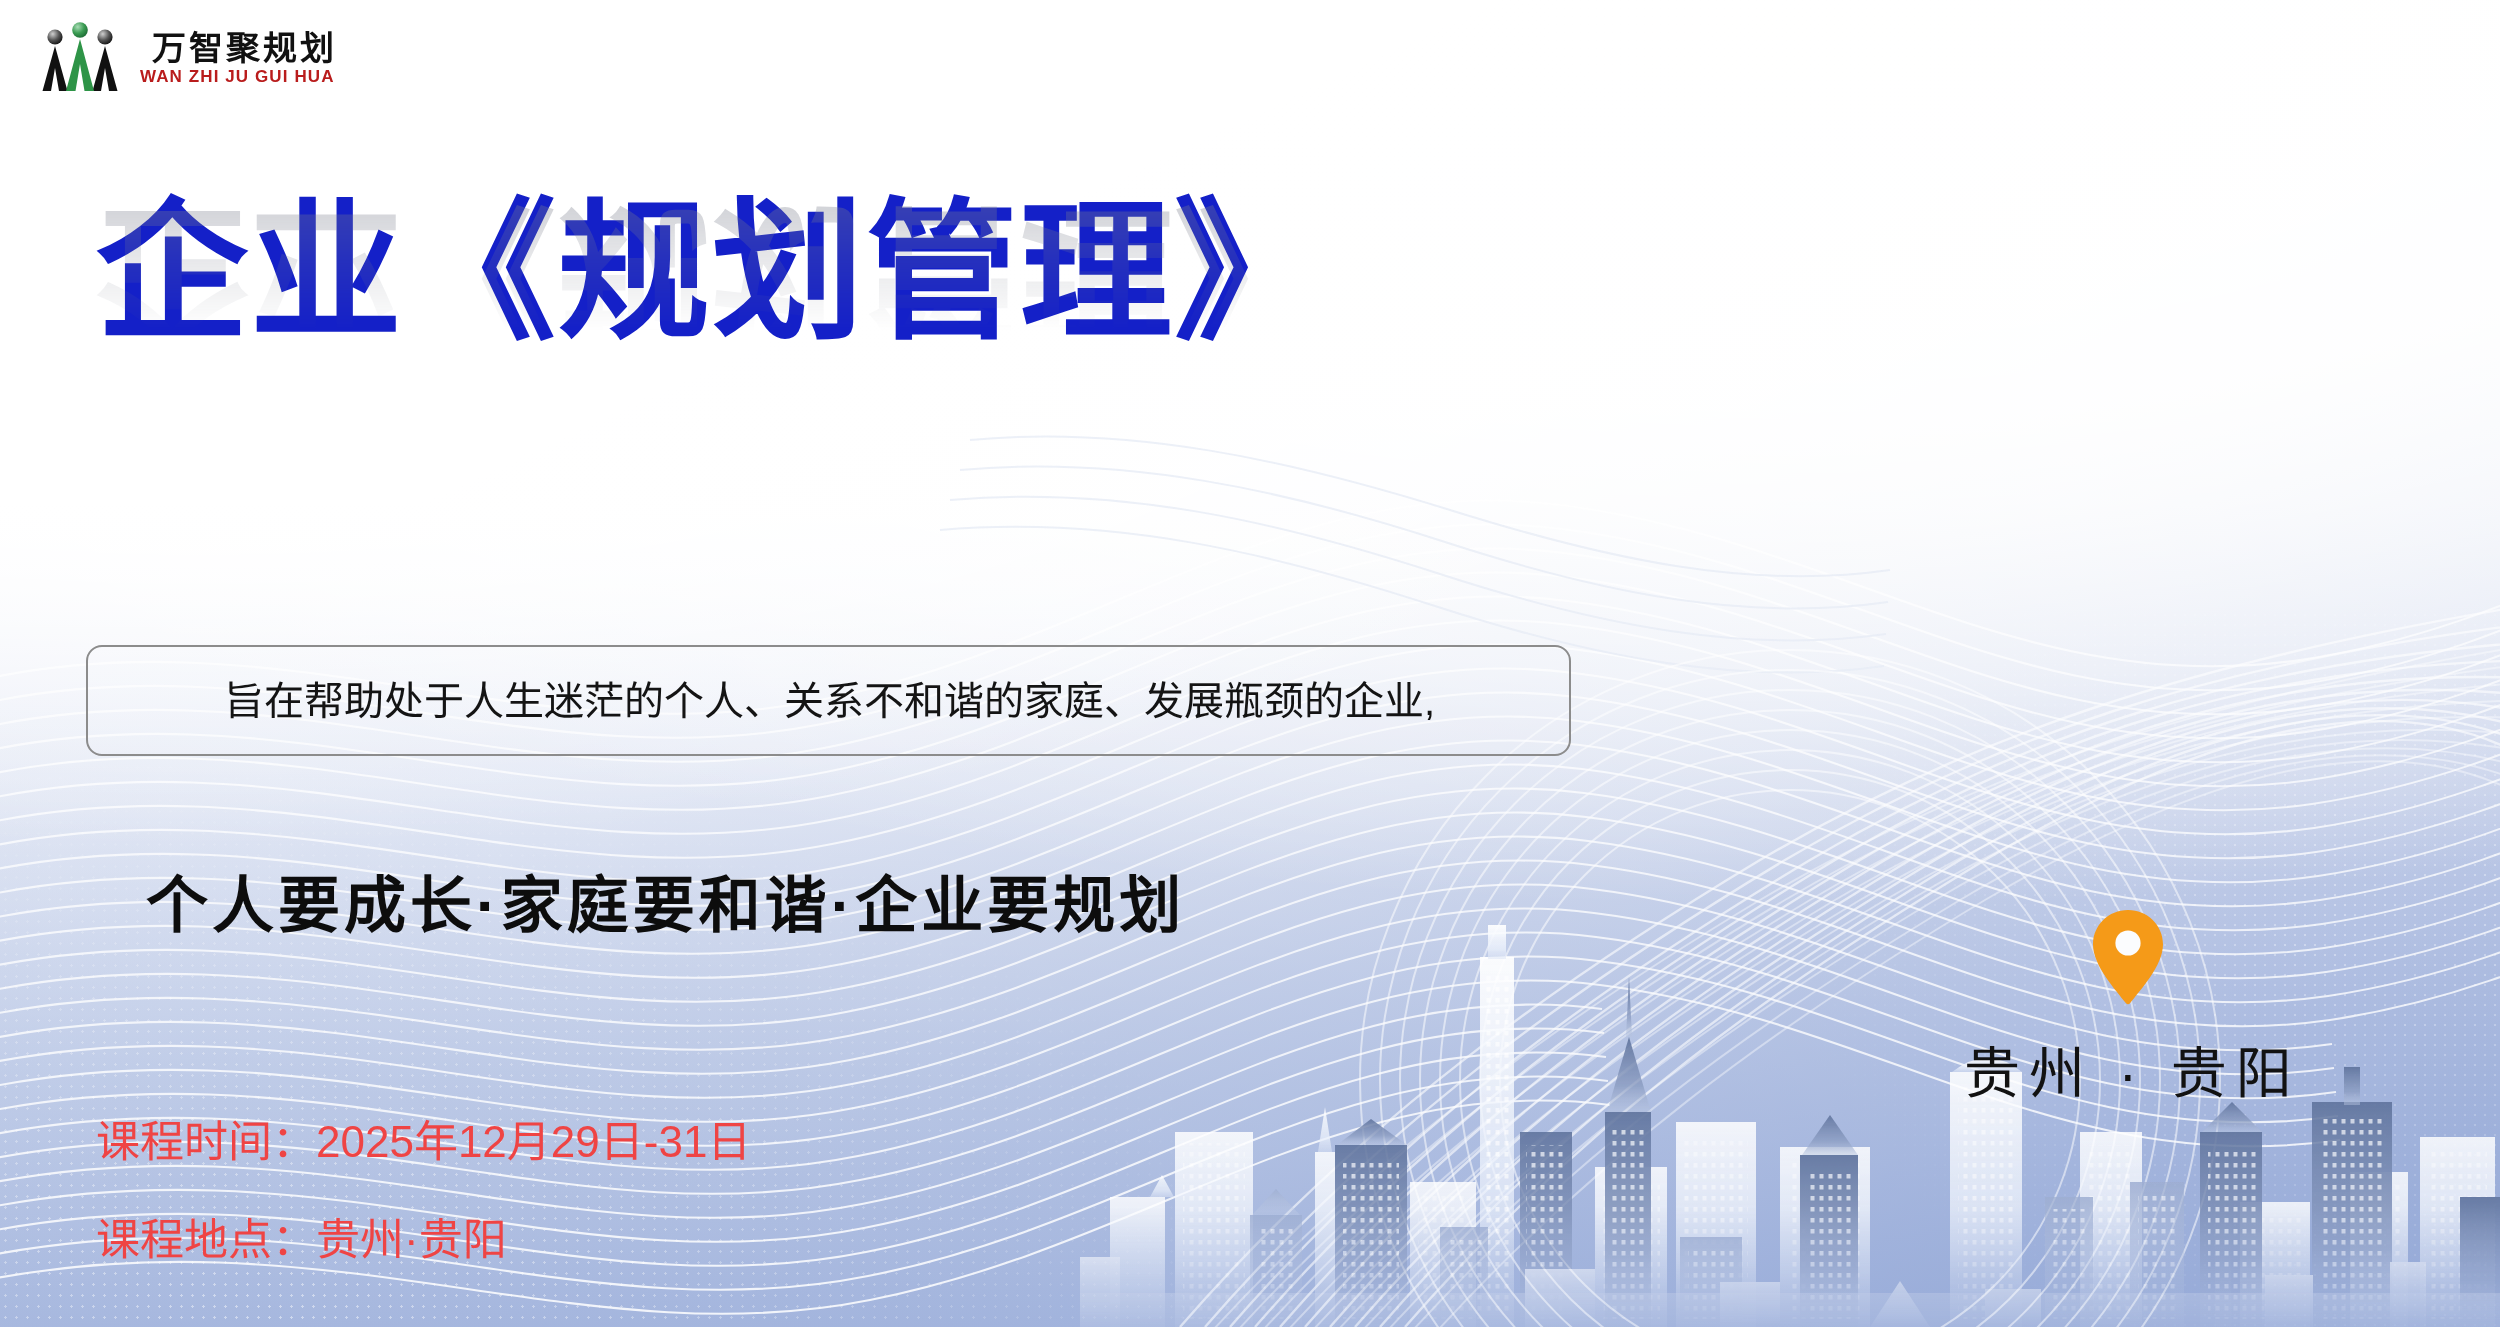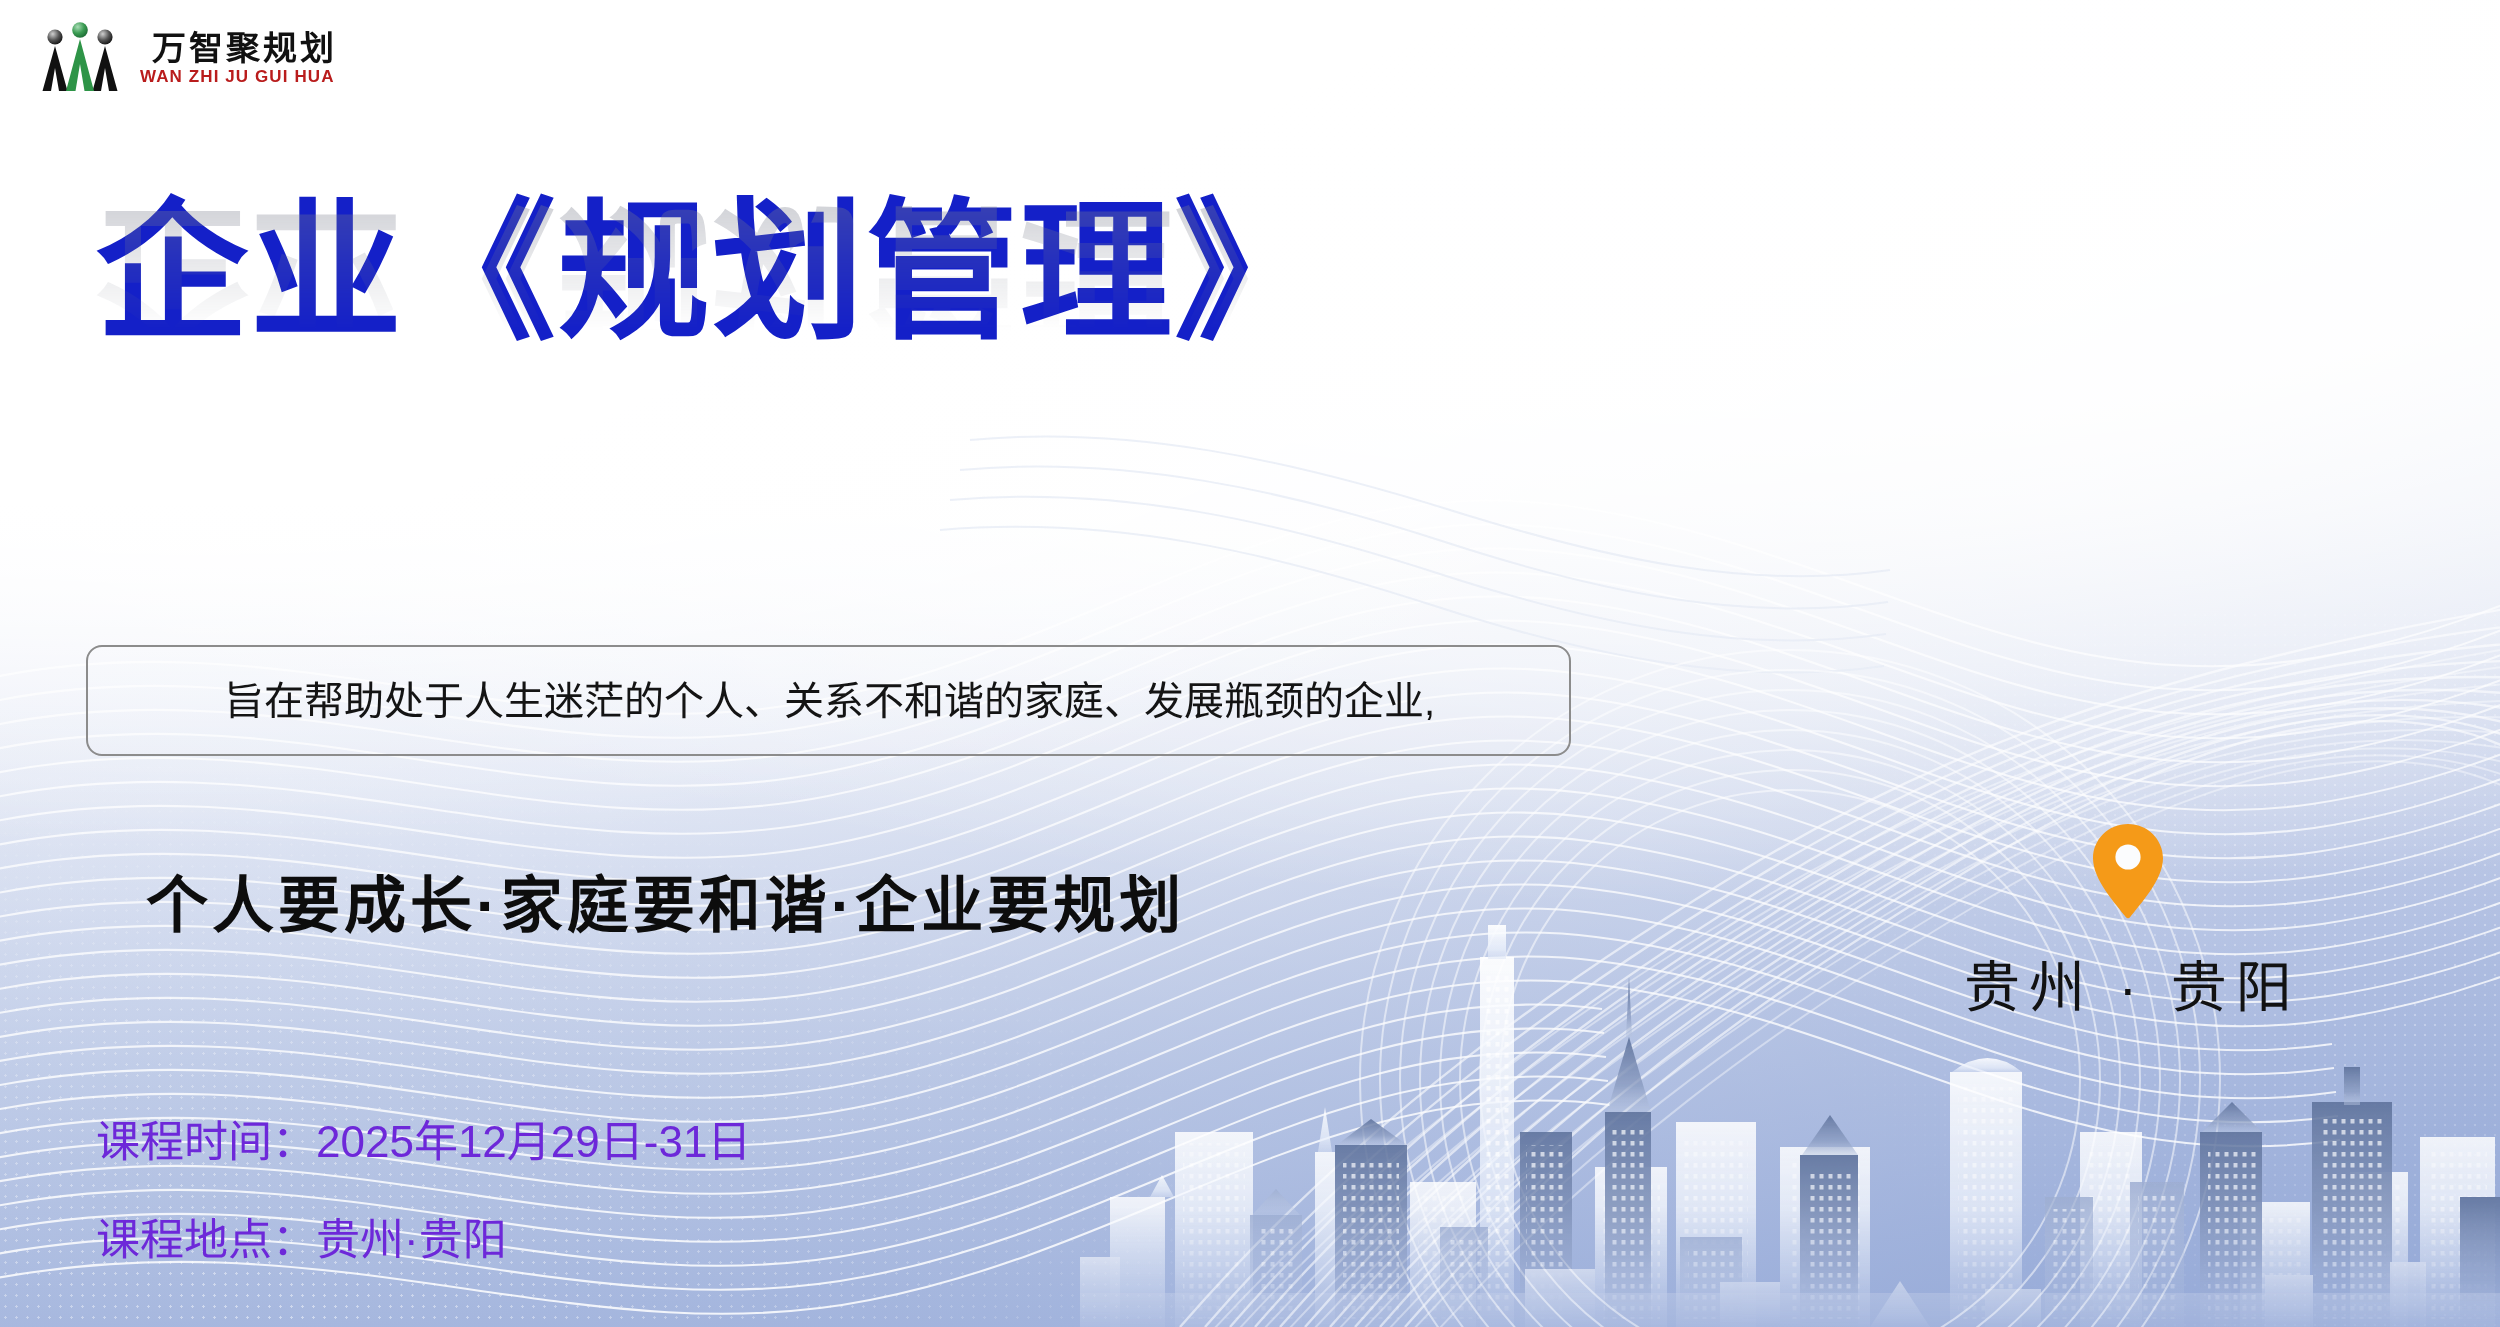--- a/index.html
+++ b/index.html
@@ -137,39 +137,39 @@
     position:absolute; left:126px; top:855px;
     font-family:"Liberation Sans", sans-serif;
     font-size:62px; font-weight:700; color:#0d0d0d;
     letter-spacing:4px; white-space:nowrap;
     z-index:30;
     margin-left:20px;
   }
 
   
   .loc-badge {
-    position:absolute; left:1955px; top:822px;
+    position:absolute; left:1955px; top:908px;
     display:flex; flex-direction:column; align-items:center;
     z-index:30;
   }
   .loc-pin { width:78px; height:98px; }
   .loc-pin svg { display:block; width:100%; height:100%; }
   .loc-text {
     margin-top:22px;
     font-family:"Liberation Sans", sans-serif;
     font-size:56px; font-weight:500; color:#121212;
     letter-spacing:9px; white-space:nowrap;
     text-indent:9px;
   }
 
   
   .info { position:absolute; left:96px; top:1120px; z-index:30; }
   .info-row {
     font-family:"Liberation Sans", sans-serif;
-    font-size:44px; font-weight:500; color:#6d28d9;
+    font-size:44px; font-weight:500; color:#ef4444;
     line-height:1; white-space:nowrap;
   }
   .info-row + .info-row { margin-top:54px; }
 </style>
 </head>
 <body>
 
 <div class="poster">
 
   <div class="bg-base"></div>

